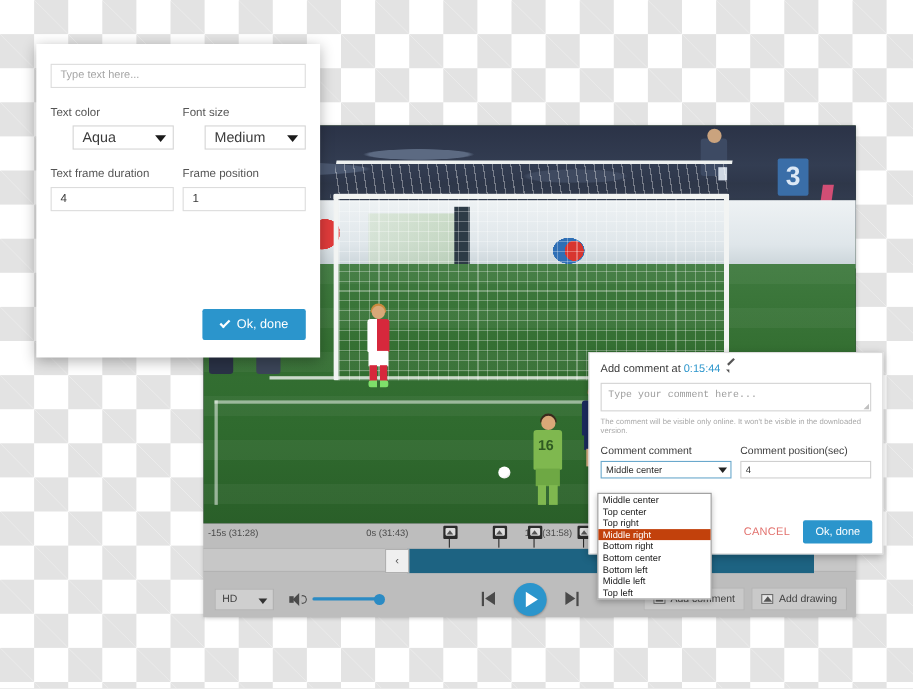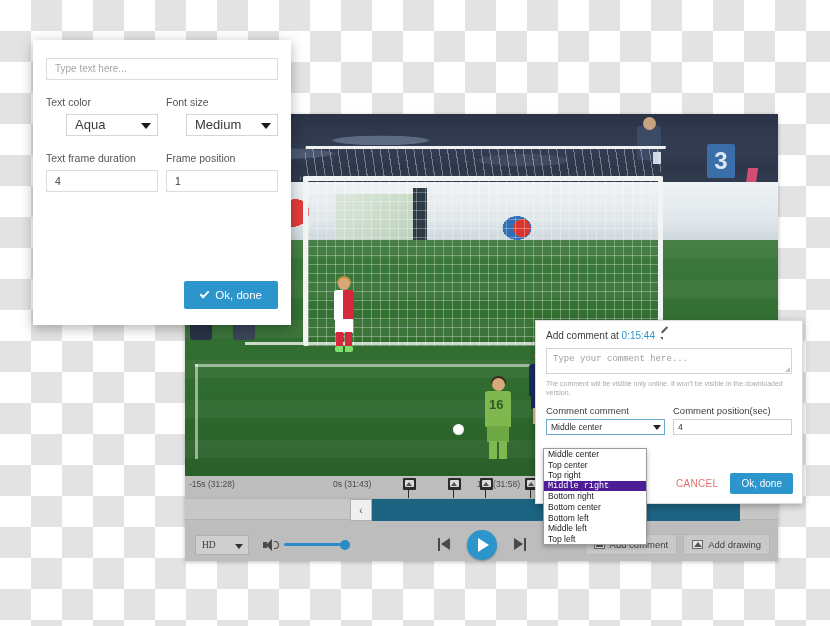--- a/index.html
+++ b/index.html
@@ -186,21 +186,21 @@
 
   
   #controls {
     position:absolute; left:0; top:414px; width:593px; height:33px;
     background:#bdbdbd; display:flex; align-items:center;
   }
   .sel-hd {
     margin-left:10px; width:54px; height:20px;
     background:#cfcfcf; border:1px solid #b0b0b0;
     font-size:9.5px; color:#3d3d3d; line-height:18px; padding-left:6px;
-    position:relative; font-family:Liberation Serif, serif;
+    position:relative; font-family:Liberation Sans, sans-serif;
   }
   .sel-hd .car { position:absolute; right:5px; top:8px; width:0; height:0;
     border-left:4px solid transparent; border-right:4px solid transparent; border-top:5px solid #333; }
   .vol-wrap { display:flex; align-items:center; margin-left:14px; }
   .vol-icon { width:14px; height:14px; position:relative; }
   .vol-icon::before { content:""; position:absolute; left:0; top:4px; width:4px; height:6px; background:#4a4a4a;}
   .vol-icon::after { content:""; position:absolute; left:3px; top:1px; width:0; height:0;
     border-top:6px solid transparent; border-bottom:6px solid transparent; border-right:6px solid #4a4a4a;}
   .vol-wave { position:absolute; left:11px; top:3px; width:5px; height:8px;
     border:1.4px solid #4a4a4a; border-left:none; border-radius:0 6px 6px 0;}
@@ -286,21 +286,21 @@
   
   #pos-dropdown {
     position:absolute; left:543px; top:448px; width:104px;
     background:#fff; border:1px solid #9a9a9a; z-index:40;
     box-shadow:0 2px 5px rgba(0,0,0,.25);
   }
   #pos-dropdown .opt {
     font-size:8.5px; color:#1a1a1a; line-height:8.6px; padding:1px 0 1px 4px;
     font-family:"Liberation Sans", sans-serif; white-space:nowrap;
   }
-  #pos-dropdown .opt.sel { background:#4c1d95; color:#fff;font-family:Liberation Mono, monospace; }
+  #pos-dropdown .opt.sel { background:#c2410c; color:#fff; }
 
   
   #edit-dialog {
     position:absolute; left:33px; top:40px; width:258px; height:285px;
     background:#fff; box-shadow:0 3px 12px rgba(0,0,0,.30); z-index:60;
   }
   .dlg-head { height:52px; border-bottom:1px solid #ececec; position:relative; }
   .dlg-title { position:absolute; left:12px; top:19px; font-size:13.5px; color:#3d3d3d; }
   .dlg-close { position:absolute; right:13px; top:13px; width:13px; height:13px; }
   .dlg-close::before, .dlg-close::after {

